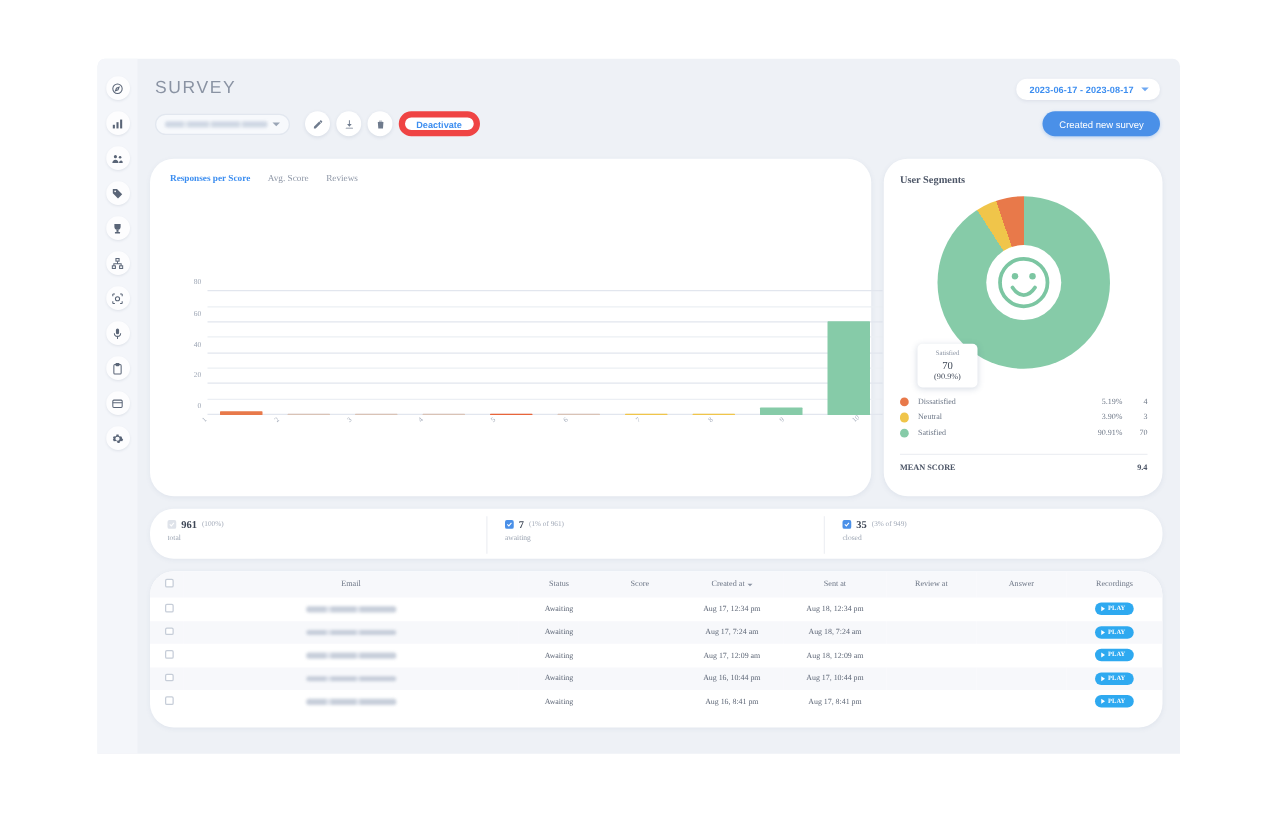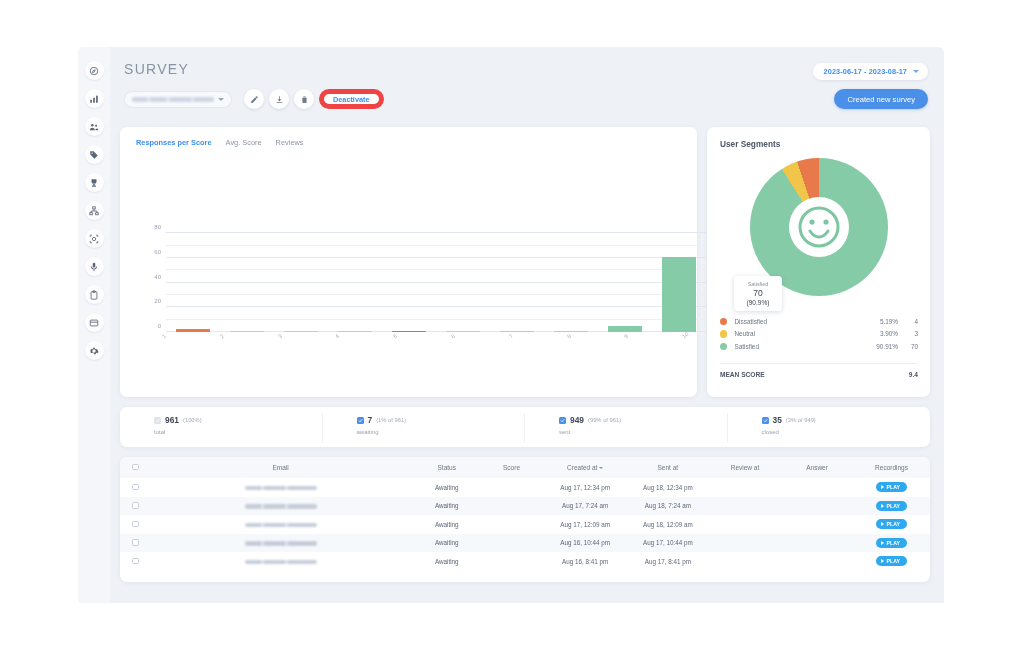--- a/index.html
+++ b/index.html
@@ -89,21 +89,21 @@
   }
   #create-survey-btn {
     position: absolute; right: 2px; top: 0; height: 20px;
     background: #4a90e8; border-radius: 10px; border: none;
     color: #fff; font-size: 7.6px; padding: 0 13px;
     display: flex; align-items: center; cursor: pointer;
     box-shadow: 0 1px 3px rgba(74,144,232,.35);
   }
   
   .panels { display: flex; gap: 10px; margin-top: 4px; }
-  .card { background: #fff; border-radius: 7px; box-shadow: 0 1px 4px rgba(80,100,140,.08); }
+  .card { background: #fff; border-radius: 19px; box-shadow: 0 1px 4px rgba(80,100,140,.08); font-family: Liberation Serif, serif; }
   #chart-card { width: 602px; height: 270px; padding: 11px 12px 0 12px; position: relative; }
   .tabs { display: flex; gap: 14px; font-size: 7.4px; padding-left: 4px; }
   .tab { color: #8c95a5; cursor: pointer; }
   .tab.active { color: #3d8ef0; font-weight: bold; }
   
   #plot { position: absolute; left: 12px; top: 100px; width: 578px; height: 130px; }
   #grid { position: absolute; left: 34px; top: 0; right: 4px; height: 105px; }
   .gl { position: absolute; left: 0; right: 0; height: 1px; background: #eceff4; }
   .gl.major { background: #e2e6ee; }
   .ylab { position: absolute; right: calc(100% + 5px); font-size: 6px; color: #9aa3b2;
@@ -139,21 +139,21 @@
   .lpct { width: 34px; text-align: right; }
   .lcnt { width: 20px; text-align: right; }
   #mean-row {
     position: absolute; left: 13px; right: 12px; top: 236px;
     border-top: 1px solid #edeff3; padding-top: 7px;
     display: flex; font-size: 6.6px; color: #4d5667; font-weight: bold;
   }
   #mean-row .mv { margin-left: auto; }
   
   #stats-card { margin-top: 10px; width: 810px; height: 40px; display: flex; padding: 8px 0 0 0; }
-  .stat { flex: 1; padding-left: 14px; position: relative; margin-left: 20px; }
+  .stat { flex: 1; padding-left: 14px; position: relative; }
   .stat:not(:last-child)::after {
     content: ""; position: absolute; right: 0; top: -2px; width: 1px; height: 30px; background: #eef0f4;
   }
   .stat-top { display: flex; align-items: center; gap: 4px; }
   .cb { width: 7px; height: 7px; border-radius: 1.5px; background: #4a90e8;
     display: flex; align-items: center; justify-content: center; flex: none; }
   .cb.muted { background: #dfe3ea; }
   .cb svg { width: 5px; height: 5px; }
   .stat-num { font-size: 8.4px; font-weight: bold; color: #3e4756; }
   .stat-sub { font-size: 5.8px; color: #a2aab8; }
@@ -447,32 +447,20 @@
         </div>
     <div class="stat-lbl">awaiting</div>
       </div>
       <div class="stat">
         <div class="stat-top">
           <span class="cb">
             <svg viewBox="0 0 24 24" fill="none" stroke="#fff" stroke-width="4">
               <path d="M4 12l6 6L20 6"></path>
             </svg>
           </span>
-    <span class="stat-num">949</span>
-    <span class="stat-sub">(99% of 961)</span>
-        </div>
-    <div class="stat-lbl">sent</div>
-      </div>
-      <div class="stat">
-        <div class="stat-top">
-          <span class="cb">
-            <svg viewBox="0 0 24 24" fill="none" stroke="#fff" stroke-width="4">
-              <path d="M4 12l6 6L20 6"></path>
-            </svg>
-          </span>
     <span class="stat-num">35</span>
     <span class="stat-sub">(3% of 949)</span>
         </div>
     <div class="stat-lbl">closed</div>
       </div>
     </div>
 
   <div class="card" id="table-card">
     <table>
       <thead>

